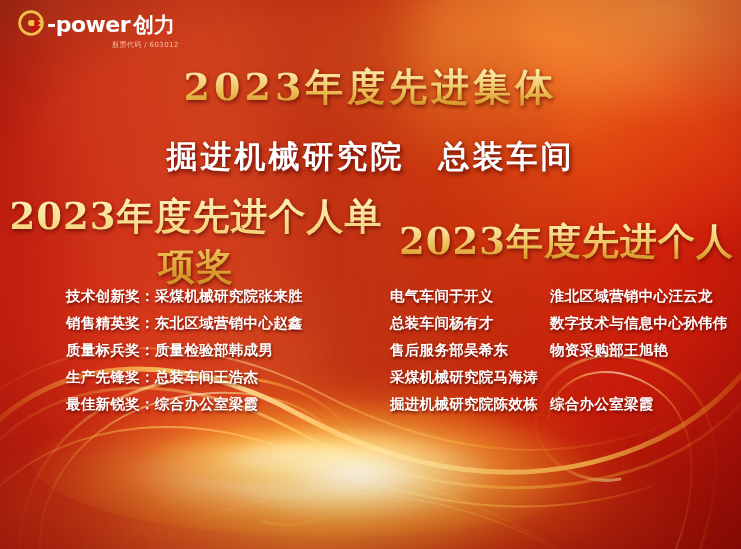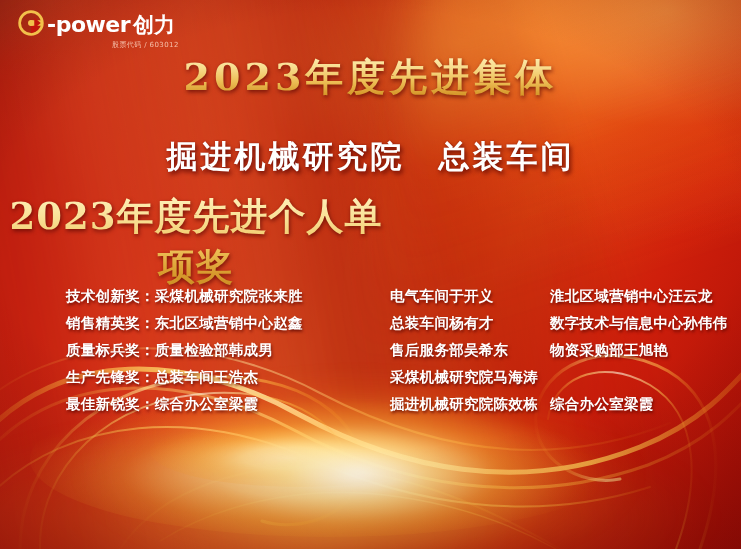--- a/index.html
+++ b/index.html
@@ -84,21 +84,21 @@
     -webkit-text-fill-color:transparent;
     text-shadow:none;
     filter:drop-shadow(1px 2px 2px rgba(88,6,3,0.75));
   }
   .white-shadow{
     color:#ffffff;
     text-shadow:2px 3px 4px rgba(90,6,3,0.75), 0 0 2px rgba(120,10,5,0.6);
   }
 
   .title-main{
-    position:absolute;left:0;right:0;top:52px;text-align:center;
+    position:absolute;left:0;right:0;top:62px;text-align:center;
     font-size:38px;font-weight:bold;letter-spacing:4px;
     font-family:"DejaVu Serif","Liberation Serif",serif;
   }
   .subtitle{
     position:absolute;left:0;right:0;top:136px;text-align:center;
     font-size:31px;font-weight:bold;letter-spacing:3px;
     font-family:"DejaVu Serif","Liberation Serif",serif;
   }
 
   .head-row{
@@ -205,20 +205,21 @@
       <span class="logo-cn">创力</span>
     </div>
     <div class="logo-code">股票代码 / 603012</div>
   </div>
 
   <div class="title-main gold">2023年度先进集体</div>
   <div class="subtitle white-shadow">掘进机械研究院　总装车间</div>
 
   <div class="head-row">
     <div class="head-left gold">2023年度先进个人单项奖</div>
+    <div class="head-right gold">2023年度先进个人</div>
   </div>
 
   <div class="lists">
     <div class="col-left">
       <div class="row-line">
         <span class="award-label">技术创新奖</span>
           <span class="award-sep">：</span>
           <span class="award-person">采煤机械研究院张来胜</span>
       </div>
       <div class="row-line">

